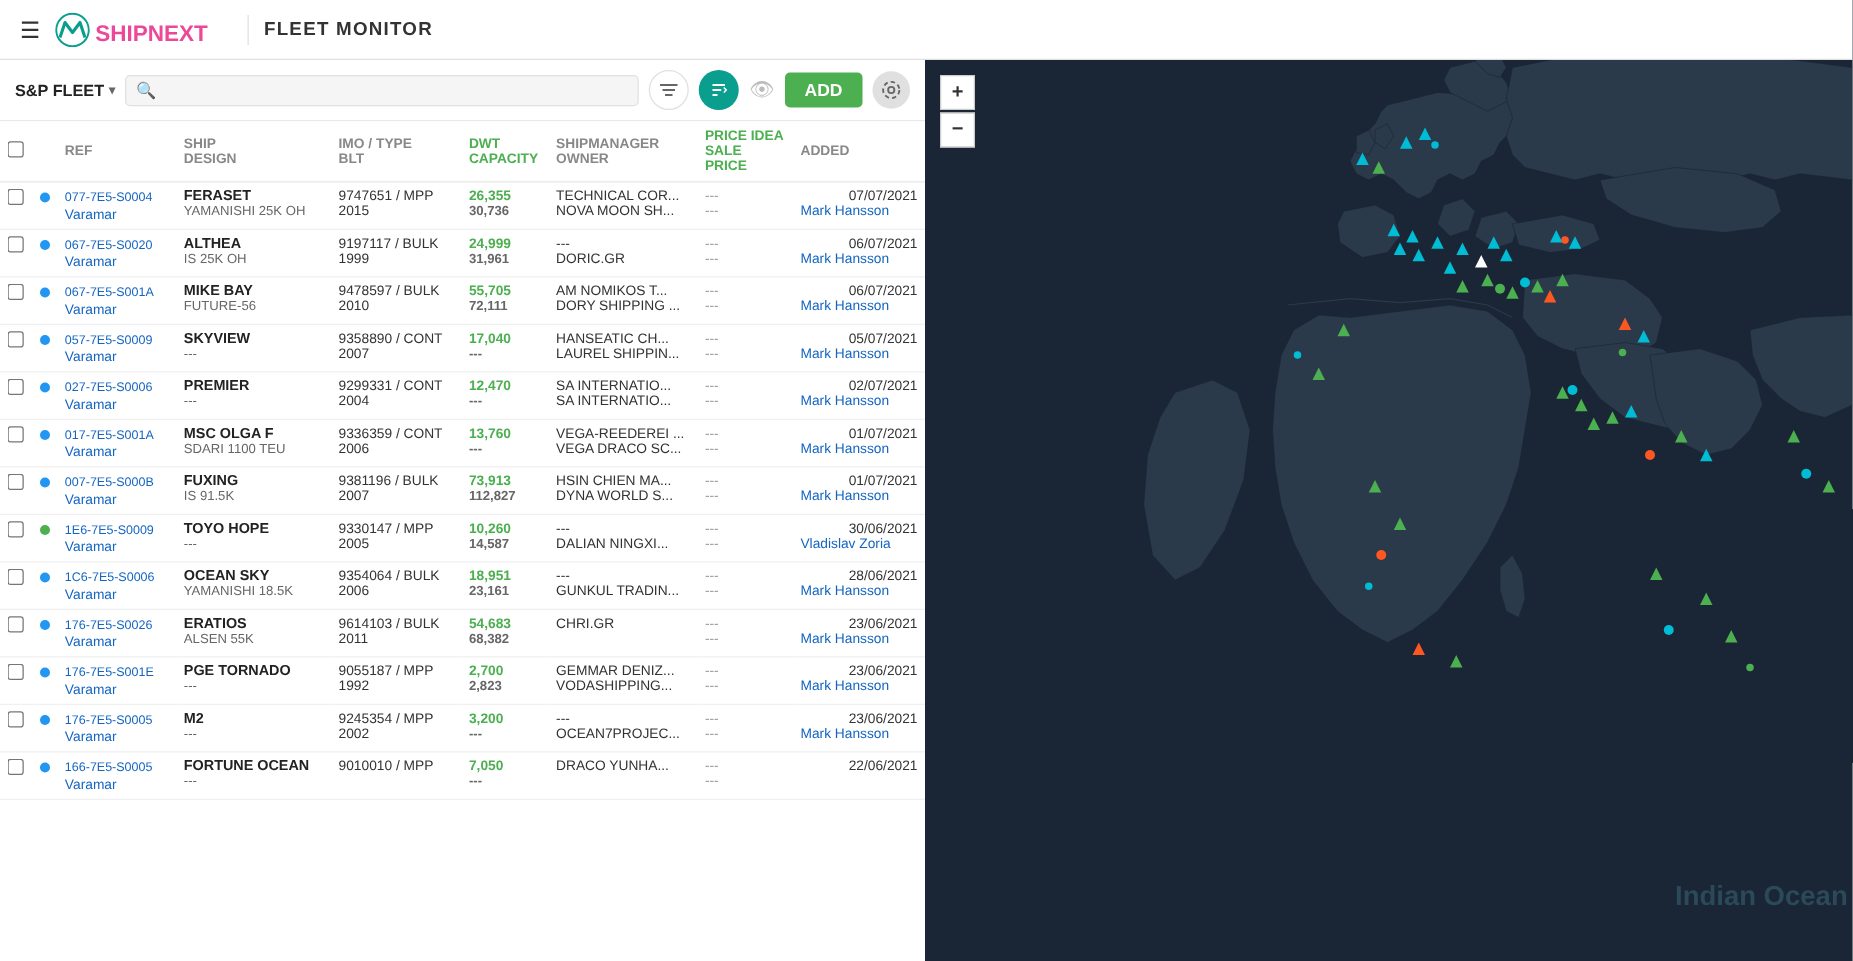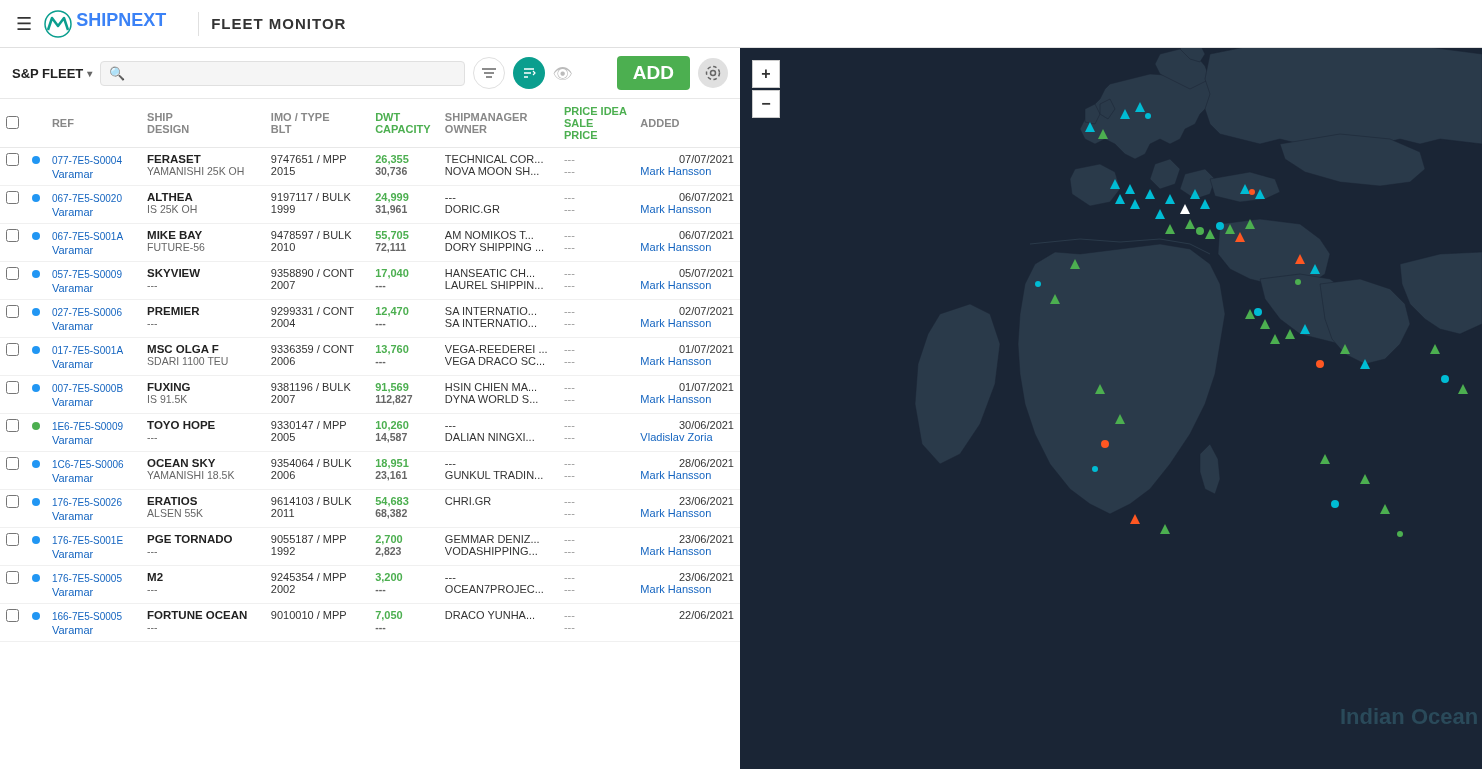--- a/index.html
+++ b/index.html
@@ -1,41 +1,41 @@
 <!DOCTYPE html>
 <html><head>
   <meta charset="utf-8">
   <style>
     * { margin: 0; padding: 0; box-sizing: border-box; }
     body { font-family: -apple-system, BlinkMacSystemFont, 'Segoe UI', Arial, sans-serif; background: #f0f2f5; width: 1482px; height: 769px; overflow: hidden; display: flex; flex-direction: column; }
 
     
     .header { display: flex; align-items: center; background: #fff; padding: 0 16px; height: 48px; border-bottom: 1px solid #e0e0e0; flex-shrink: 0; }
     .hamburger-icon { font-size: 18px; color: #333; cursor: pointer; margin-right: 12px; }
-    .logo { display: flex; align-items: flex-start; gap: 4px; font-size: 18px; font-weight: 700; color: #3b82f6; margin-right: 20px; }
+    .logo { display: flex; align-items: flex-end; gap: 4px; font-size: 18px; font-weight: 700; color: #ec4899; margin-right: 20px; }
     .logo-icon { width: 28px; height: 28px; }
     .header-title { font-size: 15px; font-weight: 600; color: #333; letter-spacing: 1px; }
 
     
     .main { display: flex; flex: 1; overflow: hidden; }
 
     
     .left-panel { width: 740px; display: flex; flex-direction: column; background: #fff; flex-shrink: 0; }
 
     
     .toolbar { display: flex; align-items: center; padding: 8px 12px; border-bottom: 1px solid #e8e8e8; gap: 8px; }
     .fleet-selector { display: flex; align-items: center; gap: 4px; font-size: 13px; font-weight: 600; color: #222; cursor: pointer; }
     .chevron-icon { font-size: 10px; color: #666; }
     .search-box { flex: 1; display: flex; align-items: center; background: #f5f5f5; border-radius: 4px; padding: 4px 8px; border: 1px solid #e0e0e0; }
     .search-icon { color: #999; font-size: 13px; }
     .search-input { border: none; background: transparent; outline: none; font-size: 13px; width: 100%; color: #333; }
     .filter-btn { width: 32px; height: 32px; border-radius: 50%; background: #fff; border: 1px solid #e0e0e0; display: flex; align-items: center; justify-content: center; cursor: pointer; }
     .sort-btn { width: 32px; height: 32px; border-radius: 50%; background: #0a9e8e; border: none; display: flex; align-items: center; justify-content: center; cursor: pointer; color: #fff; }
     .eye-btn { color: #999; font-size: 18px; cursor: pointer; }
-    .add-btn { background: #4caf50; color: #fff; border: none; border-radius: 4px; padding: 6px 16px; font-size: 19px; font-weight: 600; cursor: pointer; margin-left: 36px; }
+    .add-btn { background: #4caf50; color: #fff; border: none; border-radius: 4px; padding: 6px 16px; font-size: 14px; font-weight: 600; cursor: pointer; }
     .settings-btn { width: 30px; height: 30px; border-radius: 50%; background: #e0e0e0; display: flex; align-items: center; justify-content: center; cursor: pointer; font-size: 14px; color: #666; }
 
     
     .table-container { flex: 1; overflow-y: auto; overflow-x: hidden; }
     table { width: 100%; border-collapse: collapse; font-size: 11.5px; }
     thead th { background: #fff; padding: 6px 6px; border-bottom: 1px solid #e8e8e8; font-size: 11px; font-weight: 600; color: #888; text-align: left; position: sticky; top: 0; z-index: 1; }
     tbody tr { border-bottom: 1px solid #f0f0f0; }
     td { padding: 5px 6px; vertical-align: top; }
     .check-col { width: 26px; }
     .dot-col { width: 16px; }
@@ -370,21 +370,21 @@
       </td>
       <td class="col-ship">
         <div class="ship-name">FUXING</div>
         <div class="ship-type">IS 91.5K</div>
       </td>
       <td class="col-imo">
         <div class="imo-val">9381196 / BULK</div>
         <div class="imo-val">2007</div>
       </td>
       <td class="col-dwt">
-        <div class="dwt-val">91,569</div>
+        <div class="dwt-val">73,913</div>
         <div class="dwt-cap">112,827</div>
       </td>
       <td class="col-mgr">
         <div class="mgr-name">HSIN CHIEN MA...</div>
         <div class="mgr-name">DYNA WORLD S...</div>
       </td>
       <td class="col-price">
         <div class="price-dash">---</div>
         <div class="price-dash">---</div>
       </td>

